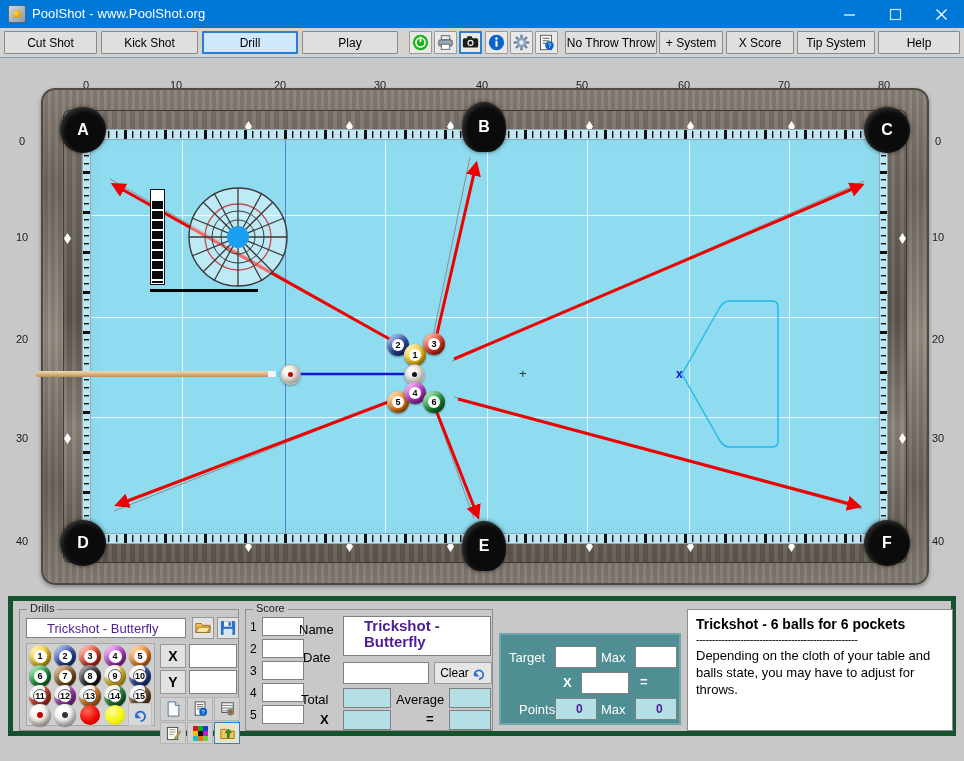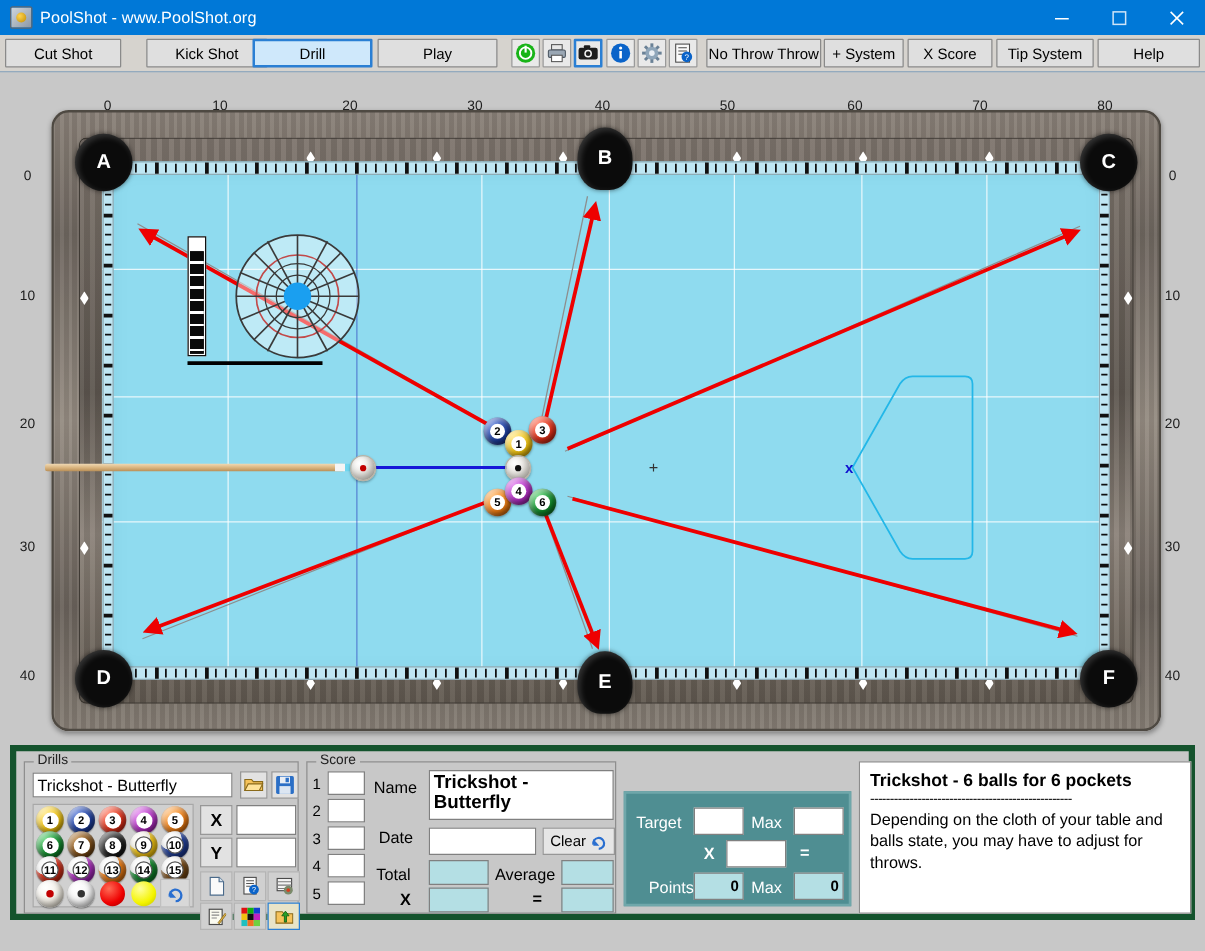--- a/index.html
+++ b/index.html
@@ -91,21 +91,21 @@
   .spinwrap{position:absolute;}
   .powerbar{position:absolute;width:15px;border:1.5px solid #111;background:#fff;box-sizing:border-box;}
   .powerbar i{position:absolute;left:1px;right:1px;bottom:1px;background:#0a0a0a;
     background-image:repeating-linear-gradient(180deg,#0a0a0a 0 8px,#fff 8px 10px);}
 
   
   .panel{position:absolute;border:5px solid #14532d;background:#c8c8c8;box-sizing:border-box;}
   .grp{position:absolute;border:1px solid #8e8e8e;box-sizing:border-box;}
   .grp-lbl{position:absolute;top:-8px;left:7px;background:#c8c8c8;padding:0 3px;font-size:11px;color:#202020;}
   .tfield{position:absolute;background:#fff;border:1px solid #808080;box-sizing:border-box;
-    font-size:12px;color:#000000;padding:1px 3px;overflow:hidden;}
+    font-size:12px;color:#4c1d95;padding:1px 20px;overflow:hidden;}
   .cyan{background:#b4dfe4;}
   .lbl{position:absolute;font-size:13px;color:#000;}
   .sbtn{position:absolute;background:#e2e2e2;border:1px solid #979797;box-sizing:border-box;
     display:flex;align-items:center;justify-content:center;font-size:12px;}
   .dball{position:absolute;width:22px;height:22px;border-radius:50%;
     box-shadow:inset -2px -3px 5px rgba(0,0,0,.45), inset 2px 2px 4px rgba(255,255,255,.6), 0 1px 1px rgba(0,0,0,.35);
     display:flex;align-items:center;justify-content:center;}
   .dball .num{width:13px;height:13px;border-radius:50%;background:#fff;color:#000;font-size:9px;
     font-weight:bold;display:flex;align-items:center;justify-content:center;}
   .dball.stripe .num{width:14px;height:14px;border:1px solid #555;box-sizing:border-box;}
@@ -144,21 +144,21 @@
         <svg width="13" height="13" viewBox="0 0 13 13">
             <line x1="1.5" y1="1.5" x2="11.5" y2="11.5" stroke="#fff" stroke-width="1.3"></line>
             <line x1="11.5" y1="1.5" x2="1.5" y2="11.5" stroke="#fff" stroke-width="1.3"></line>
           </svg>
       </div>
     </div>
   </div>
 
   <div class="toolbar">
     <div class="tbtn" style="left:4px;width:93px;">Cut Shot</div>
-    <div class="tbtn" style="left:101px;width:97px;margin-left:16px;">Kick Shot</div>
+    <div class="tbtn" style="left:101px;width:97px;">Kick Shot</div>
     <div class="tbtn sel" style="left:202px;width:96px;">Drill</div>
     <div class="tbtn" style="left:302px;width:96px;">Play</div>
 
     <div class="ibtn" style="left:409px;">
       <svg width="17" height="17" viewBox="0 0 20 20">
           <circle cx="10" cy="10" r="9" fill="#18b418"></circle>
           <circle cx="10" cy="10" r="5.4" fill="none" stroke="#fff" stroke-width="1.8"></circle>
           <rect x="9" y="3" width="2" height="6.5" fill="#fff"></rect>
         </svg>
     </div>
@@ -875,21 +875,21 @@
       <div class="lbl" style="left:4px;top:54px;font-size:12px;">3</div>
       <div class="tfield" style="left:16px;top:51px;width:30px;height:19px;"></div>
       <div class="lbl" style="left:4px;top:76px;font-size:12px;">4</div>
       <div class="tfield" style="left:16px;top:73px;width:30px;height:19px;"></div>
       <div class="lbl" style="left:4px;top:98px;font-size:12px;">5</div>
       <div class="tfield" style="left:16px;top:95px;width:30px;height:19px;"></div>
 
       <div class="lbl" style="left:53px;top:12px;">Name</div>
       <div class="tfield" style="left:97px;top:6px;width:148px;height:40px;font-size:15px;font-weight:bold;line-height:16px;">Trickshot - Butterfly</div>
 
-      <div class="lbl" style="left:57px;top:52px;">Date</div>
+      <div class="lbl" style="left:57px;top:40px;">Date</div>
       <div class="tfield" style="left:97px;top:52px;width:86px;height:22px;"></div>
       <div class="sbtn" style="left:188px;top:52px;width:58px;height:22px;background:#e6e6e6;">
         <span>Clear</span>
         <svg width="14" height="14" viewBox="0 0 16 16" style="margin-left:3px">
             <path d="M3 11a5 5 0 1 1 5 4" fill="none" stroke="#2a6fd0" stroke-width="2"></path>
             <path d="M3 6 L3 12 L8.5 12 z" fill="#2a6fd0"></path>
           </svg>
       </div>
 
       <div class="lbl" style="left:55px;top:82px;">Total</div>

